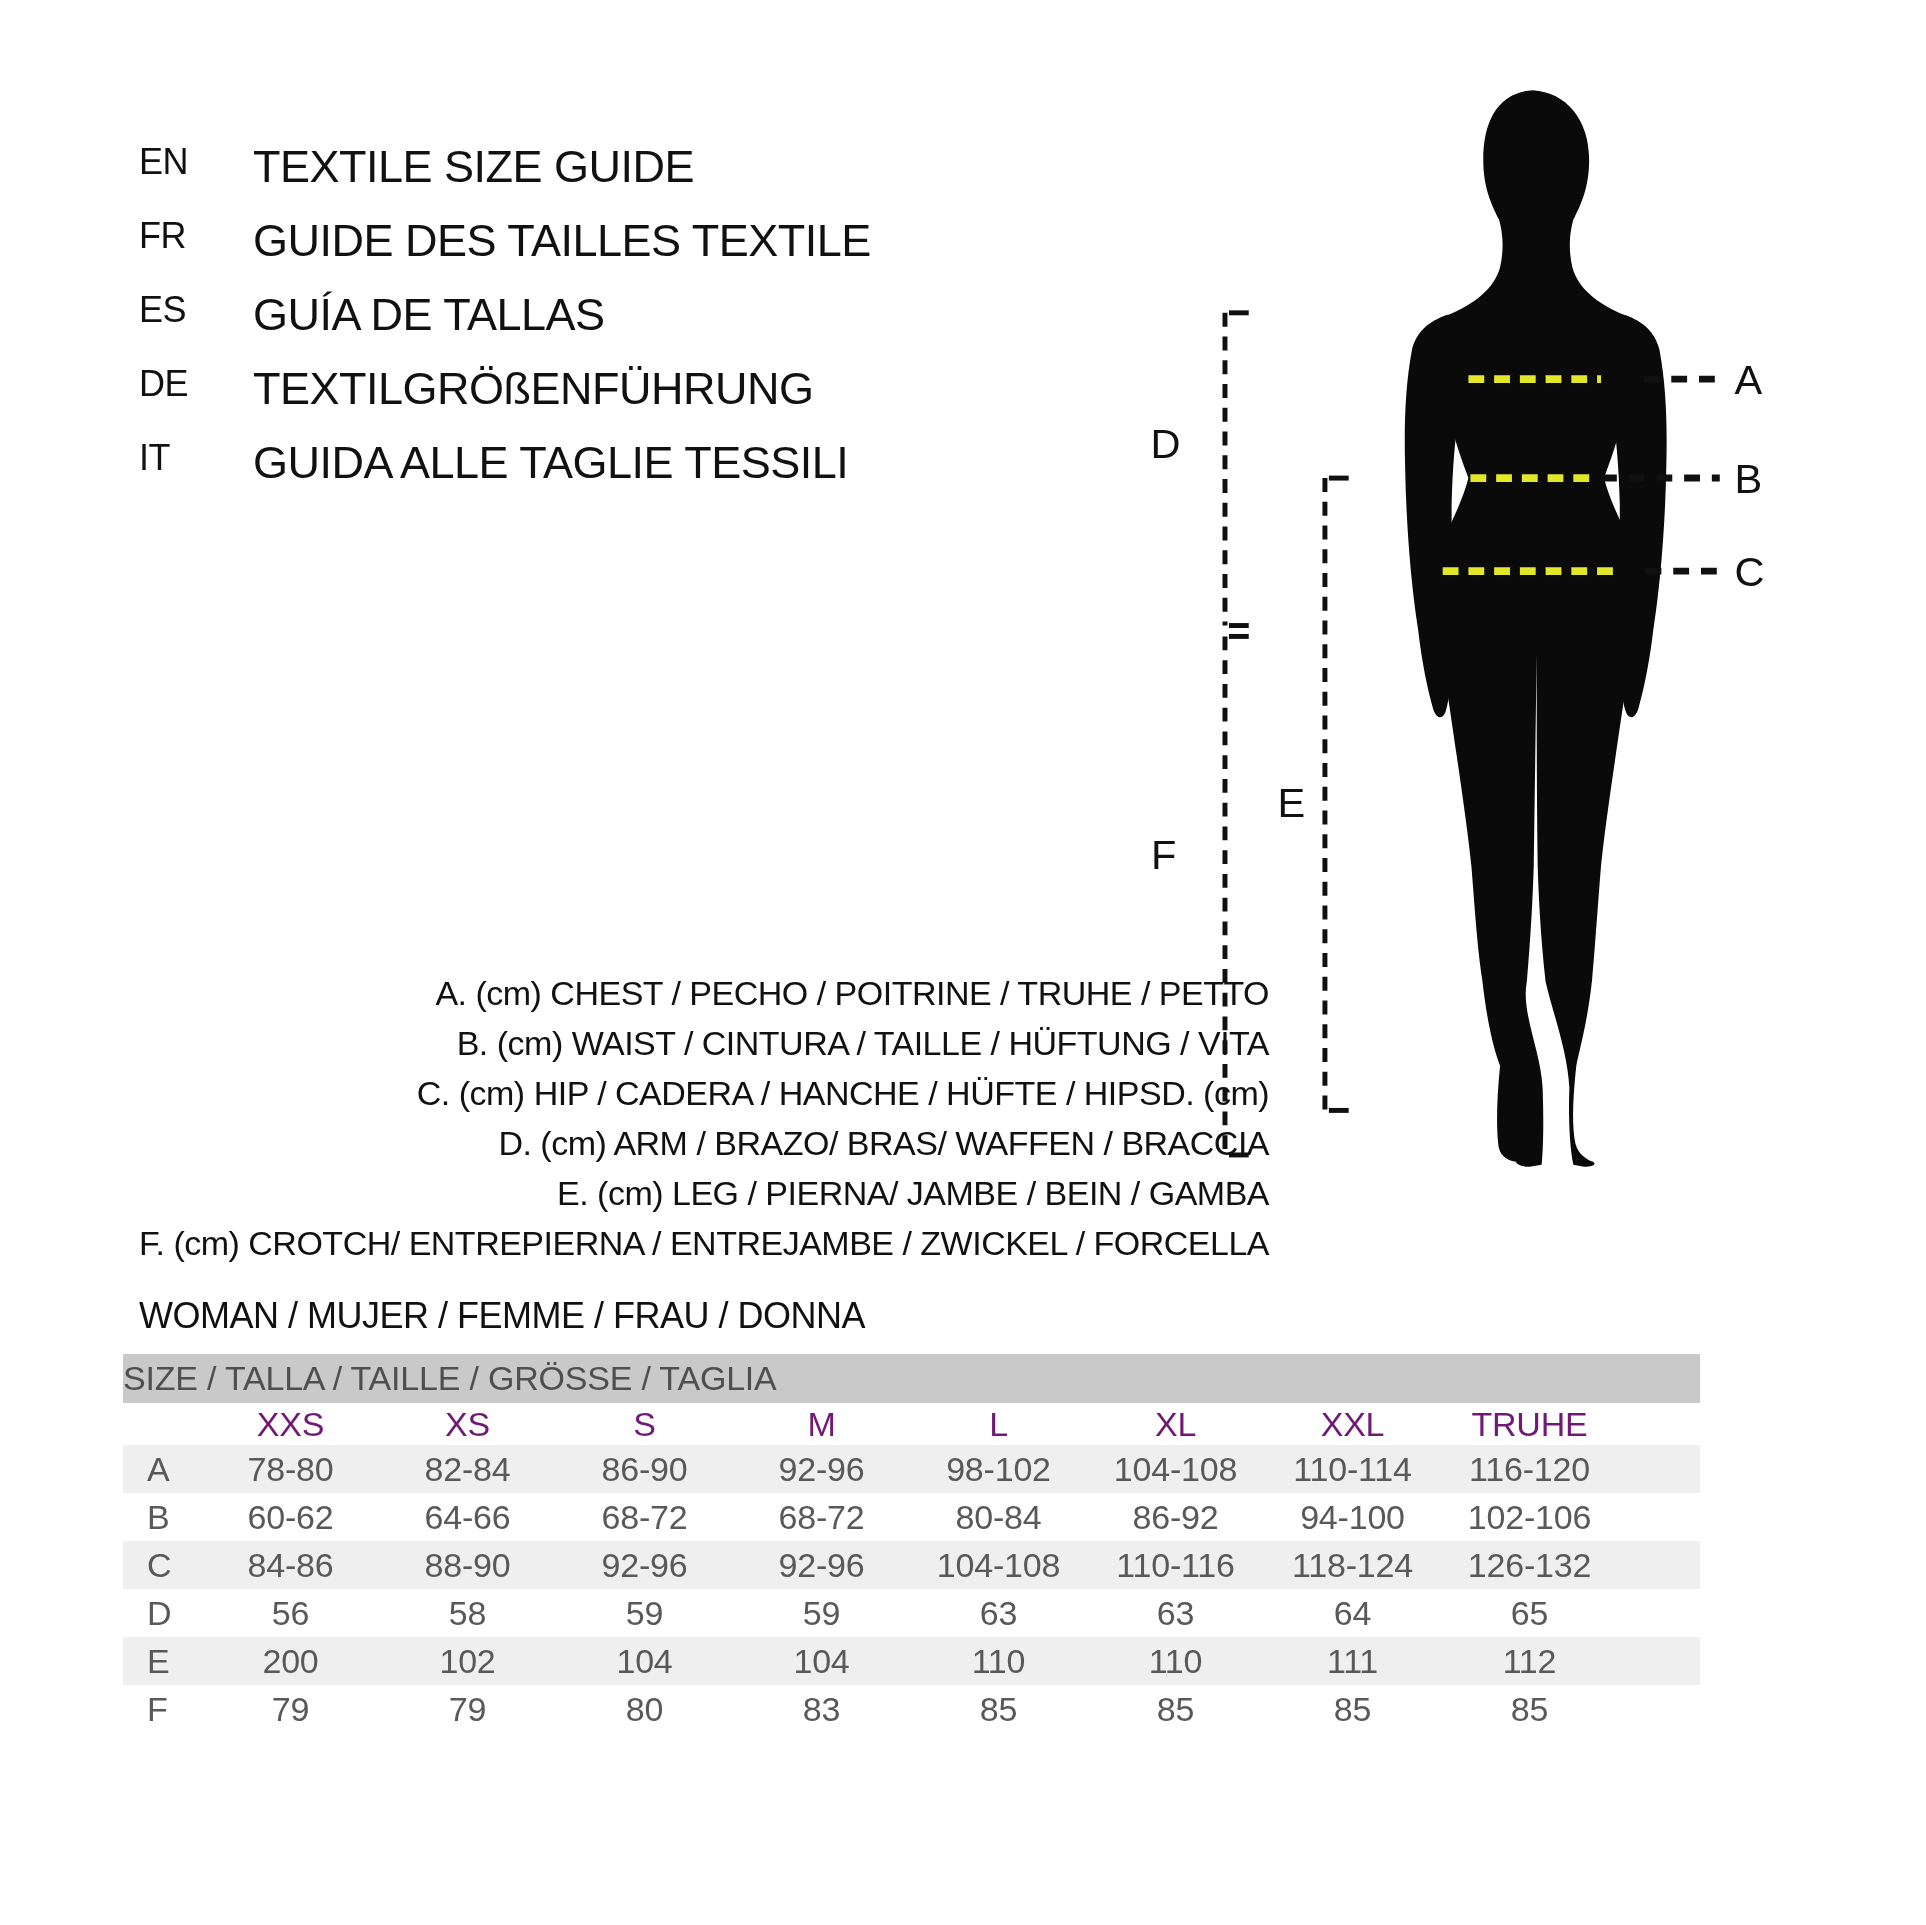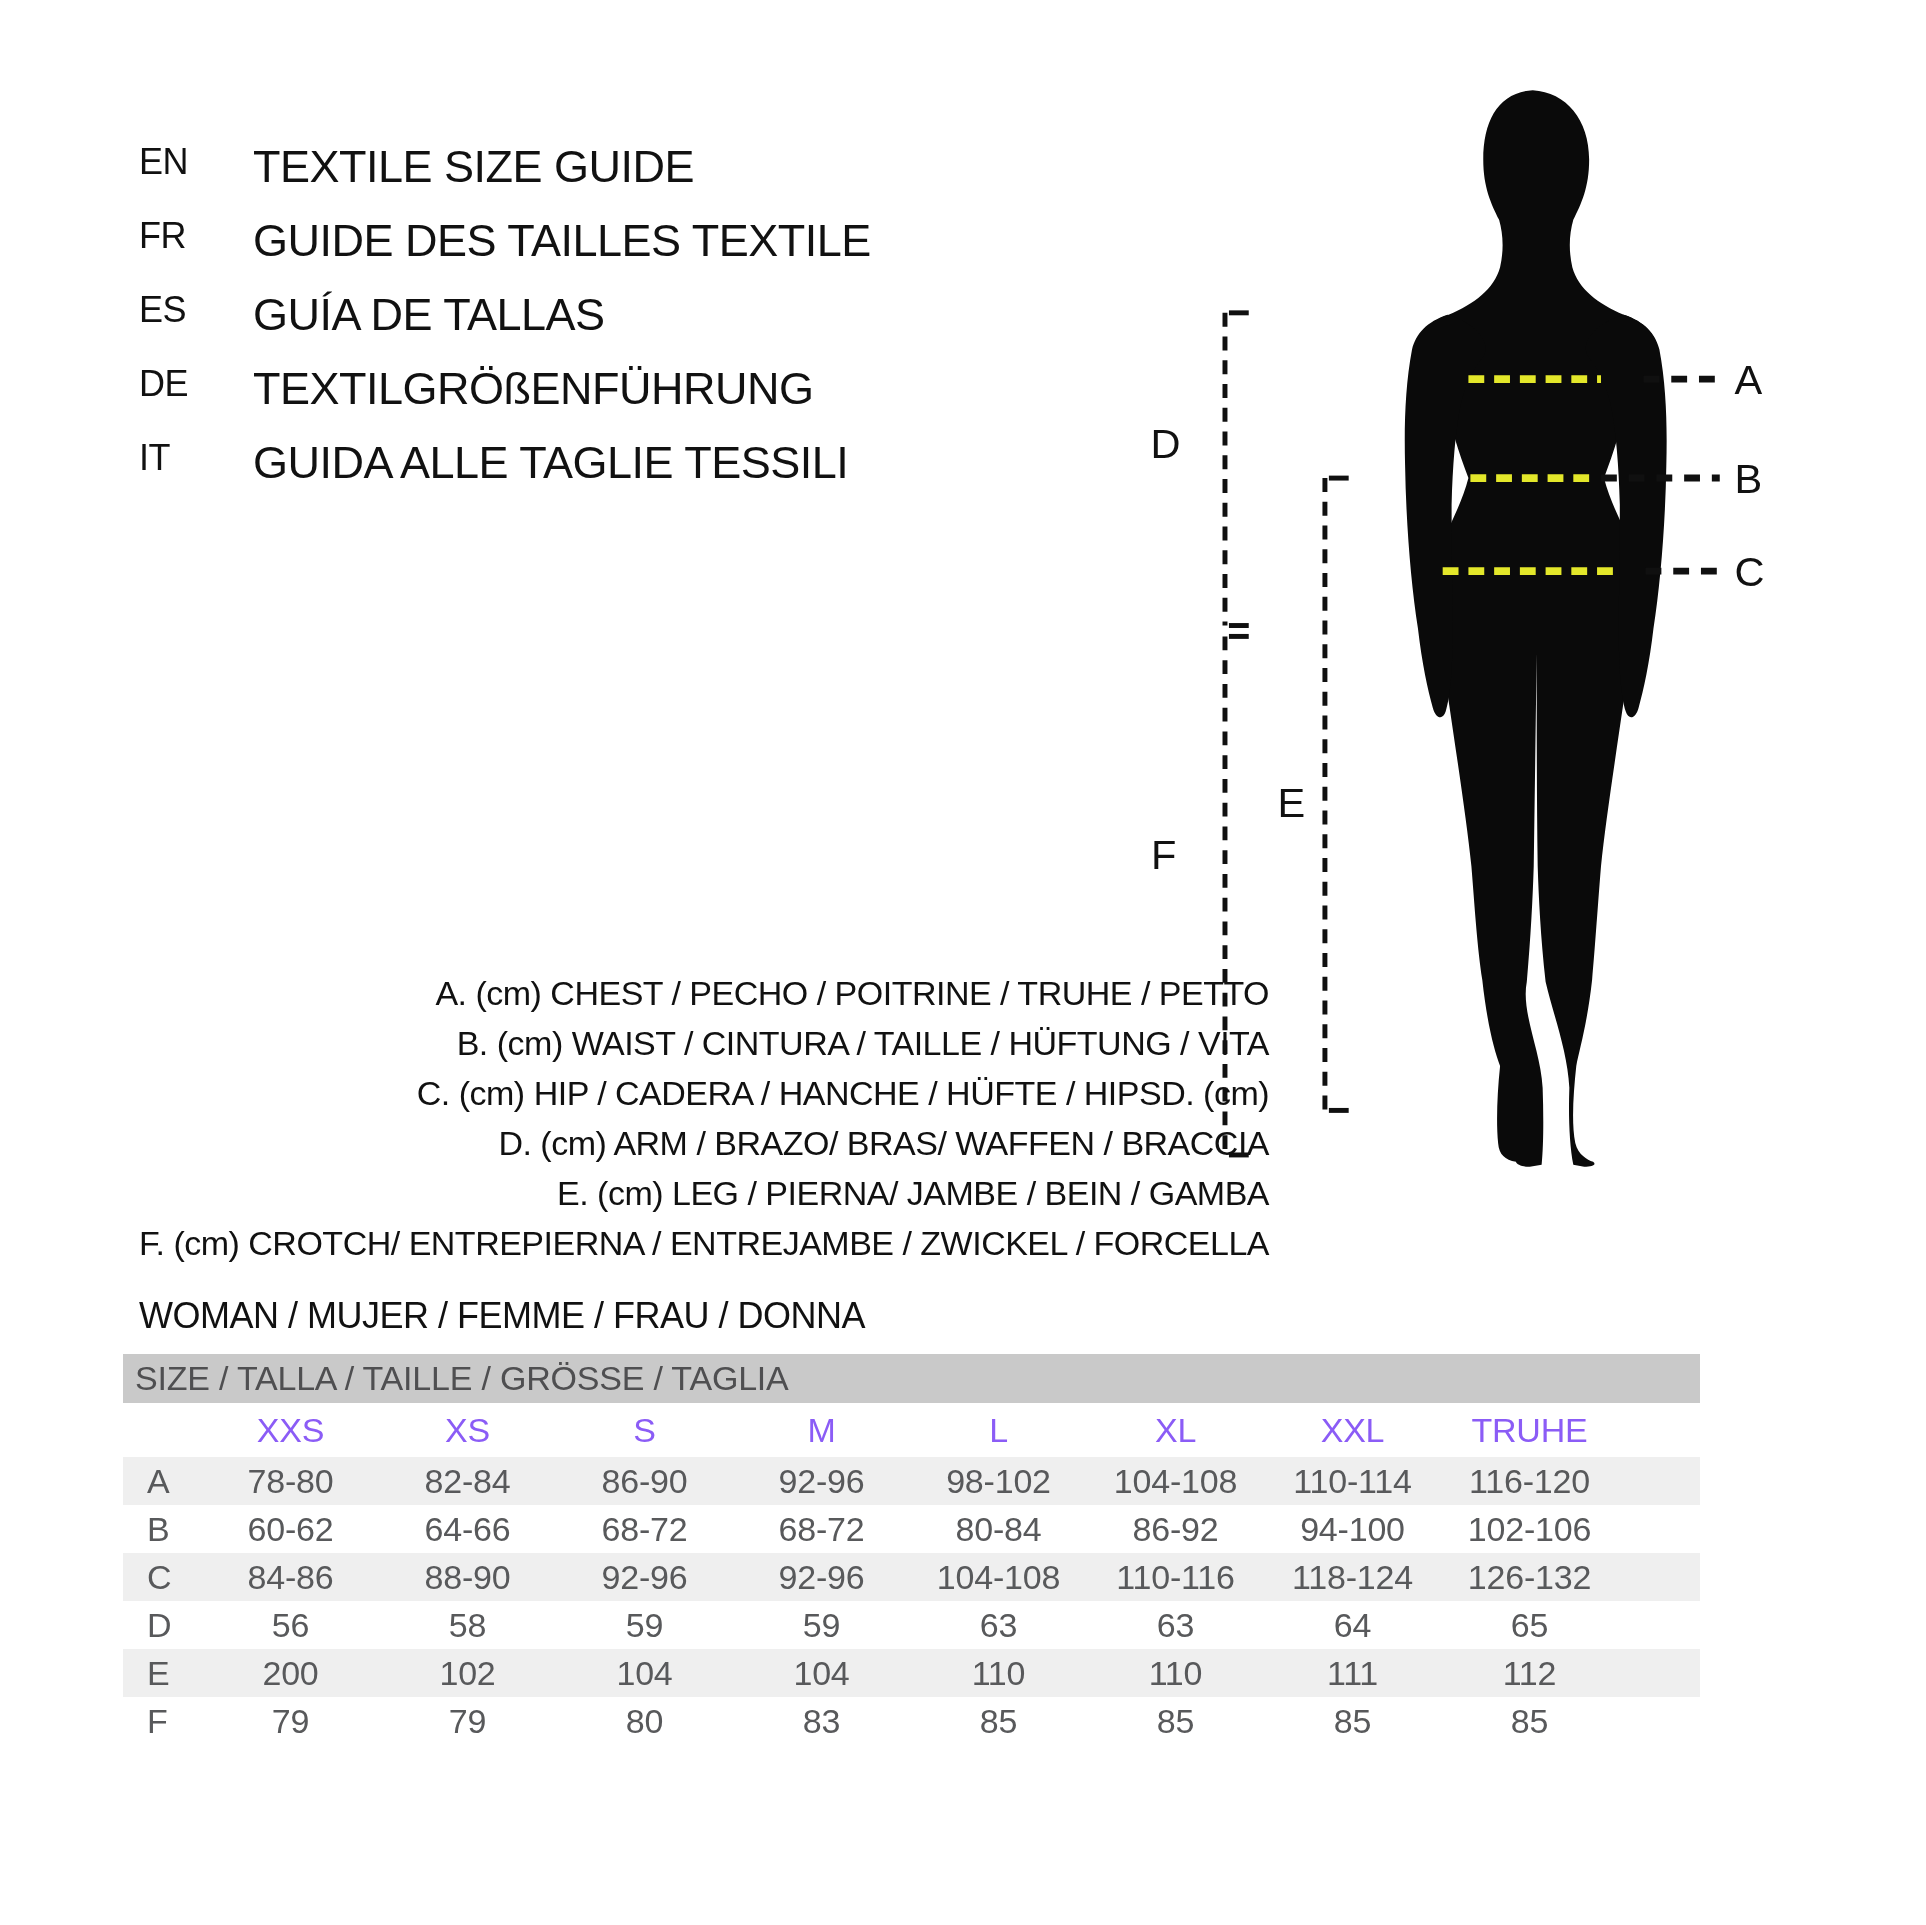--- a/index.html
+++ b/index.html
@@ -25,23 +25,23 @@
   
   .legend{left:139px;top:974px;}
   .legend ul{list-style:none;margin:0;padding:0;}
   .legend li{height:50px;font-size:34px;letter-spacing:-0.5px;white-space:nowrap;text-align:right;}
 
   
   .gender{left:139px;top:1295px;font-size:36px;letter-spacing:-0.5px;}
 
   
   .size-table{left:123px;top:1354px;width:1577px;font-size:34px;letter-spacing:-0.2px;}
-  .tbl-header{height:49px;line-height:49px;background:#c9c9c9;color:#4f4f51;padding-left:12px;box-sizing:border-box;}
+  .tbl-header{height:49px;line-height:49px;background:#c9c9c9;color:#4f4f51;box-sizing:border-box;}
   .size-row,.data-row{display:flex;align-items:center;}
-  .size-row{height:54px;color:#8b5cf6;}
+  .size-row{height:42px;color:#701a75;}
   .data-row{height:48px;color:#58595b;}
   .row-label{width:79px;box-sizing:border-box;padding-left:24px;flex:none;}
   .cell{width:177px;flex:none;text-align:center;}
   .row-alt{background:#efefef;}
 </style>
 </head>
 <body style="--accent: #e3e72a; --sil: #0a0a0a;">
 
 <div class="abs titles">
   <div class="t-row">

